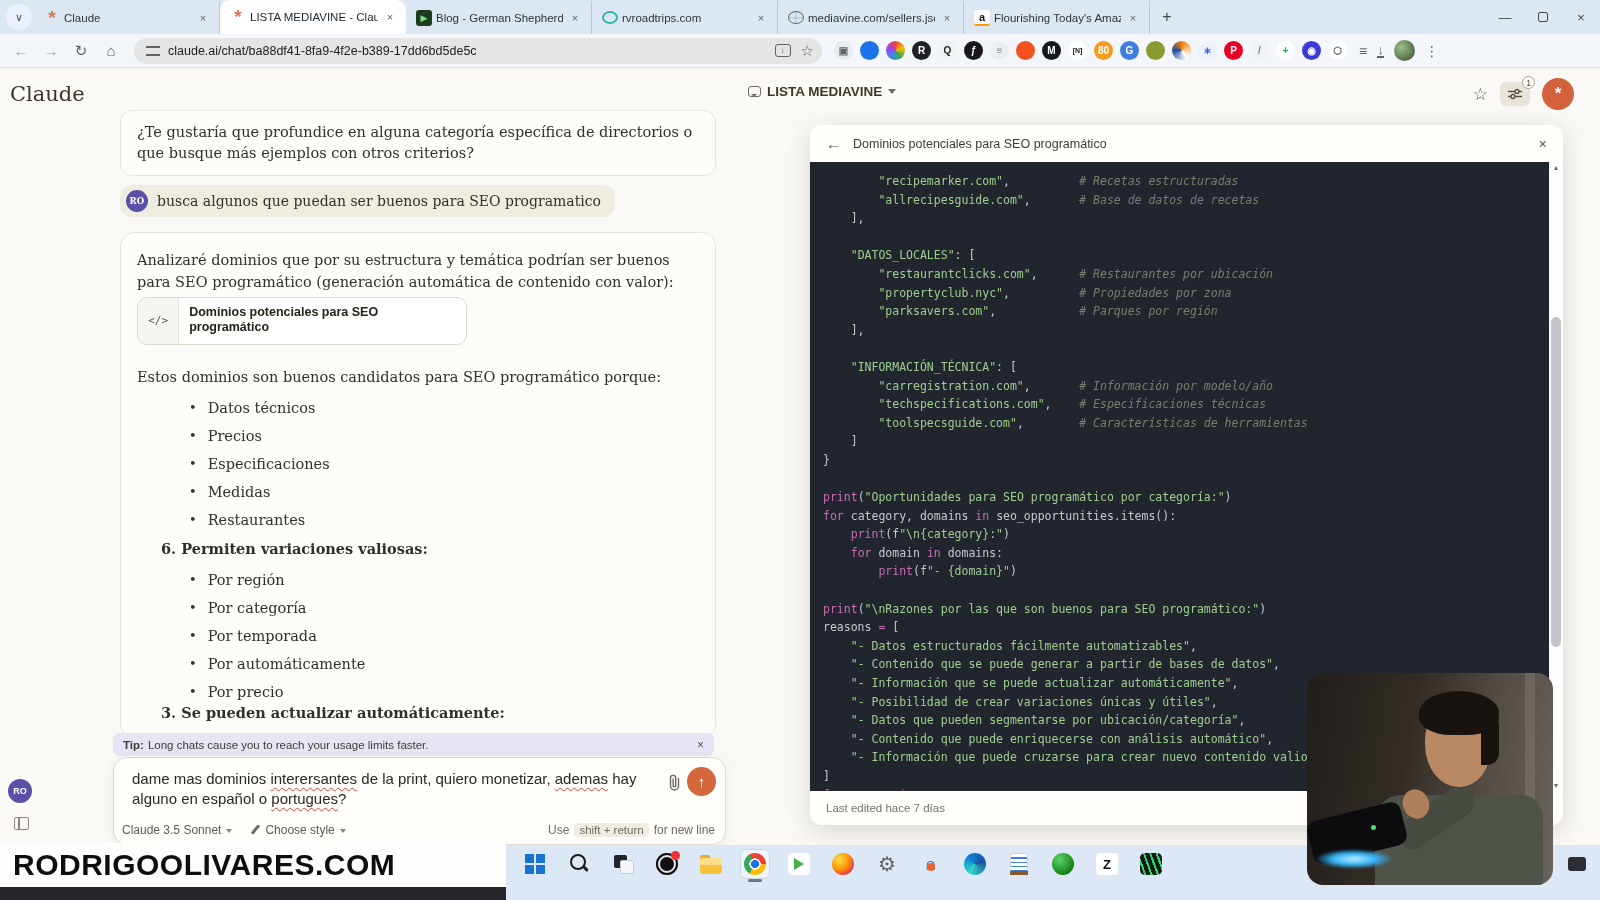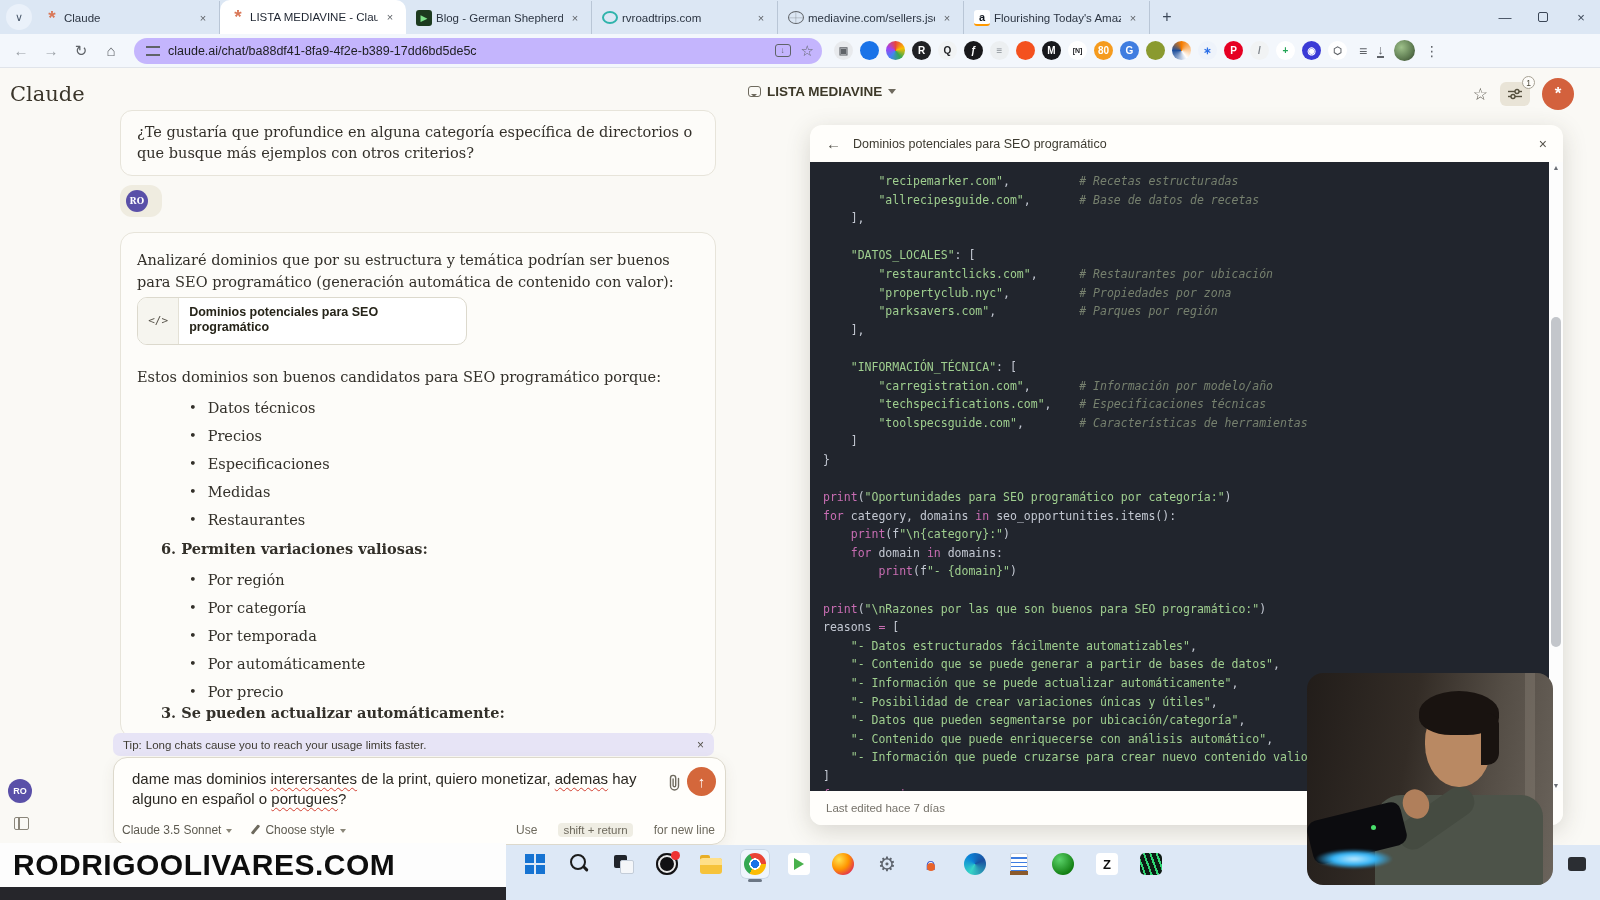--- a/index.html
+++ b/index.html
@@ -25,21 +25,21 @@
   .fav-amazon { background:#fff; border-radius:3px; color:#131921; font-size:11px; font-weight:bold; border-bottom:2px solid #ff9900; }
   .newtab { width:26px; height:26px; margin:0 0 4px 4px; font-size:16px; color:#3c4858; display:flex; align-items:center; justify-content:center; border-radius:50%; }
   .wincontrols { margin-left:auto; display:flex; align-items:center; height:34px; }
   .wincontrols span { width:38px; height:34px; display:flex; align-items:center; justify-content:center; color:#3b4656; font-size:13px; }
   .maxbox { width:10px; height:10px; border:1.2px solid #3b4656; border-radius:2px; display:block; }
 
   
   .toolbar { position:absolute; left:0; top:34px; width:1600px; height:34px; background:#f3f7fc; border-bottom:1px solid #e0e4ea; display:flex; align-items:center; padding:0 6px; }
   .navbtn { width:26px; height:26px; display:flex; align-items:center; justify-content:center; font-size:15px; color:#5f6368; border-radius:50%; margin:0 2px; }
   .navbtn.dim { color:#9aa0a6; }
-  .omnibox { flex:0 0 688px; height:26px; margin-left:8px; background:#c4b5fd; border-radius:14px; display:flex; align-items:center; padding:0 8px; }
+  .omnibox { flex:0 0 688px; height:26px; margin-left:8px; background:#e5e5e5; border-radius:14px; display:flex; align-items:center; padding:0 8px; }
   .tune-icon { width:14px; height:10px; border-top:2px solid #5f6368; border-bottom:2px solid #5f6368; margin:0 8px 0 4px; }
   .url { font-size:12.5px; color:#202124; flex:1; white-space:nowrap; overflow:hidden; }
   .install-icon { width:16px; height:13px; border:1.5px solid #5f6368; border-radius:3px; color:#5f6368; font-size:8px; display:flex; align-items:center; justify-content:center; margin-right:10px; }
   .star-glyph { color:#5f6368; font-size:15px; }
   #ext-icons { display:flex; align-items:center; gap:7px; margin-left:12px; }
   .ext { width:19px; height:19px; border-radius:50%; display:flex; align-items:center; justify-content:center; font-size:10px; font-weight:bold; overflow:hidden; }
   .toolbar-right { display:flex; align-items:center; gap:10px; margin-left:12px; }
   .rlist { color:#5f6368; font-size:14px; }
   .dl { color:#5f6368; font-size:13px; border-bottom:2px solid #5f6368; line-height:11px; height:14px; }
   .avatar-photo { width:21px; height:21px; border-radius:50%; background:radial-gradient(circle at 35% 35%, #9ec18a, #5d7a50 60%, #31402b); }
@@ -70,33 +70,33 @@
   .artifact-title { font-size:12.5px; font-weight:bold; color:#262419; line-height:15px; }
   .artifact-sub { font-size:11px; color:#8c887b; margin-top:2px; }
   .para2 { margin-top:21px; }
   .list-header { margin-top:4px; margin-left:24px; font-weight:bold; }
   .list-header.last { margin-top:-4px; }
   .blist { margin-top:6px; }
   .bullet-item { height:28px; margin-left:52px; display:flex; align-items:center; gap:11px; }
   .bullet { font-size:13px; }
 
   .tipbar { position:absolute; left:113px; top:665px; width:601px; height:23px; background:#e7e4f6; border-radius:7px; display:flex; align-items:center; padding:0 10px; font-size:11.5px; color:#3f3c33; z-index:5; }
-  .tip-strong { font-weight:normal; margin-right:4px; }
+  .tip-strong { font-weight:bold; margin-right:4px; }
   .tip-action { margin-left:auto; font-weight:normal; cursor:pointer;margin-top:37px; }
   .tip-close { margin-left:12px; color:#55524a; cursor:pointer; font-size:12px; }
 
   .composer { position:absolute; left:113px; top:689px; width:613px; height:88px; background:#fffefb; border:1px solid #ddd9cc; border-radius:14px; box-shadow:0 4px 14px rgba(90,80,50,0.08); z-index:6; }
   .composer-text { padding:11px 64px 0 18px; font-size:15px; line-height:20px; color:#2b2822; }
   .missp { text-decoration:underline wavy #d23f31 1px; text-underline-offset:3px; }
   .clip-wrap { position:absolute; right:44px; top:16px; width:14px; height:16px; }
   .send-btn { position:absolute; right:9px; top:9px; width:29px; height:29px; border-radius:50%; background:#d4673b; color:#fff; font-size:15px; display:flex; align-items:center; justify-content:center; cursor:pointer; }
   .composer-foot { position:absolute; left:8px; right:10px; bottom:7px; display:flex; align-items:center; font-size:12px; color:#5d5a50; gap:18px; }
   .foot-item { display:flex; align-items:center; gap:5px; cursor:pointer; }
   .caret-sm { width:0; height:0; border:3.5px solid transparent; border-top:4.5px solid #8a8678; margin-top:4px; }
-  .foot-hint { margin-left:auto; color:#6e6a5e; display:flex; gap:21px; align-items:center; }
+  .foot-hint { margin-left:auto; color:#6e6a5e; display:flex; gap:5px; align-items:center; }
   .kbd { background:#efede3; border-radius:4px; padding:1px 5px; font-size:11.5px; }
   .pen-icon { width:10px; height:10px; position:relative; }
   .pen-icon:before { content:""; position:absolute; left:4px; top:-1px; width:3px; height:11px; background:#6e6a5e; transform:rotate(40deg); border-radius:1px; }
 
   .ro-bottom { position:absolute; left:8px; top:711px; width:24px; height:24px; border-radius:50%; background:#5a50a8; color:#fff; font-size:9px; font-weight:bold; display:flex; align-items:center; justify-content:center; }
   .sidebar-toggle { position:absolute; left:14px; top:749px; width:15px; height:13px; border:1.5px solid #8a867a; border-radius:2px; }
   .sidebar-toggle:before { content:""; position:absolute; left:3px; top:0; width:1.5px; height:100%; background:#8a867a; }
 
   
   .panel { position:absolute; left:810px; top:57px; width:753px; height:700px; background:#fffefb; border-radius:12px; box-shadow:0 6px 24px rgba(60,55,40,0.18); z-index:3; overflow:hidden; }
@@ -276,20 +276,21 @@
         </svg>
         <span class="badge">1</span>
       </span>
       <span class="claude-avatar">*</span>
     </div>
 
     <div class="assistant-bubble serif">¿Te gustaría que profundice en alguna categoría específica de directorios o que busque más ejemplos con otros criterios?</div>
 
     <div class="user-row serif">
       <span class="ro-avatar">RO</span>
+      <span>busca algunos que puedan ser buenos para SEO programatico</span>
     </div>
 
     <div class="answer-card serif">
       <div>Analizaré dominios que por su estructura y temática podrían ser buenos para SEO programático (generación automática de contenido con valor):</div>
       <div class="artifact">
         <div class="artifact-iconzone">&lt;/&gt;</div>
         <div class="artifact-meta">
           <div class="artifact-title">Dominios potenciales para SEO programático</div>
           <div class="artifact-sub">Click to open code</div>
         </div>

